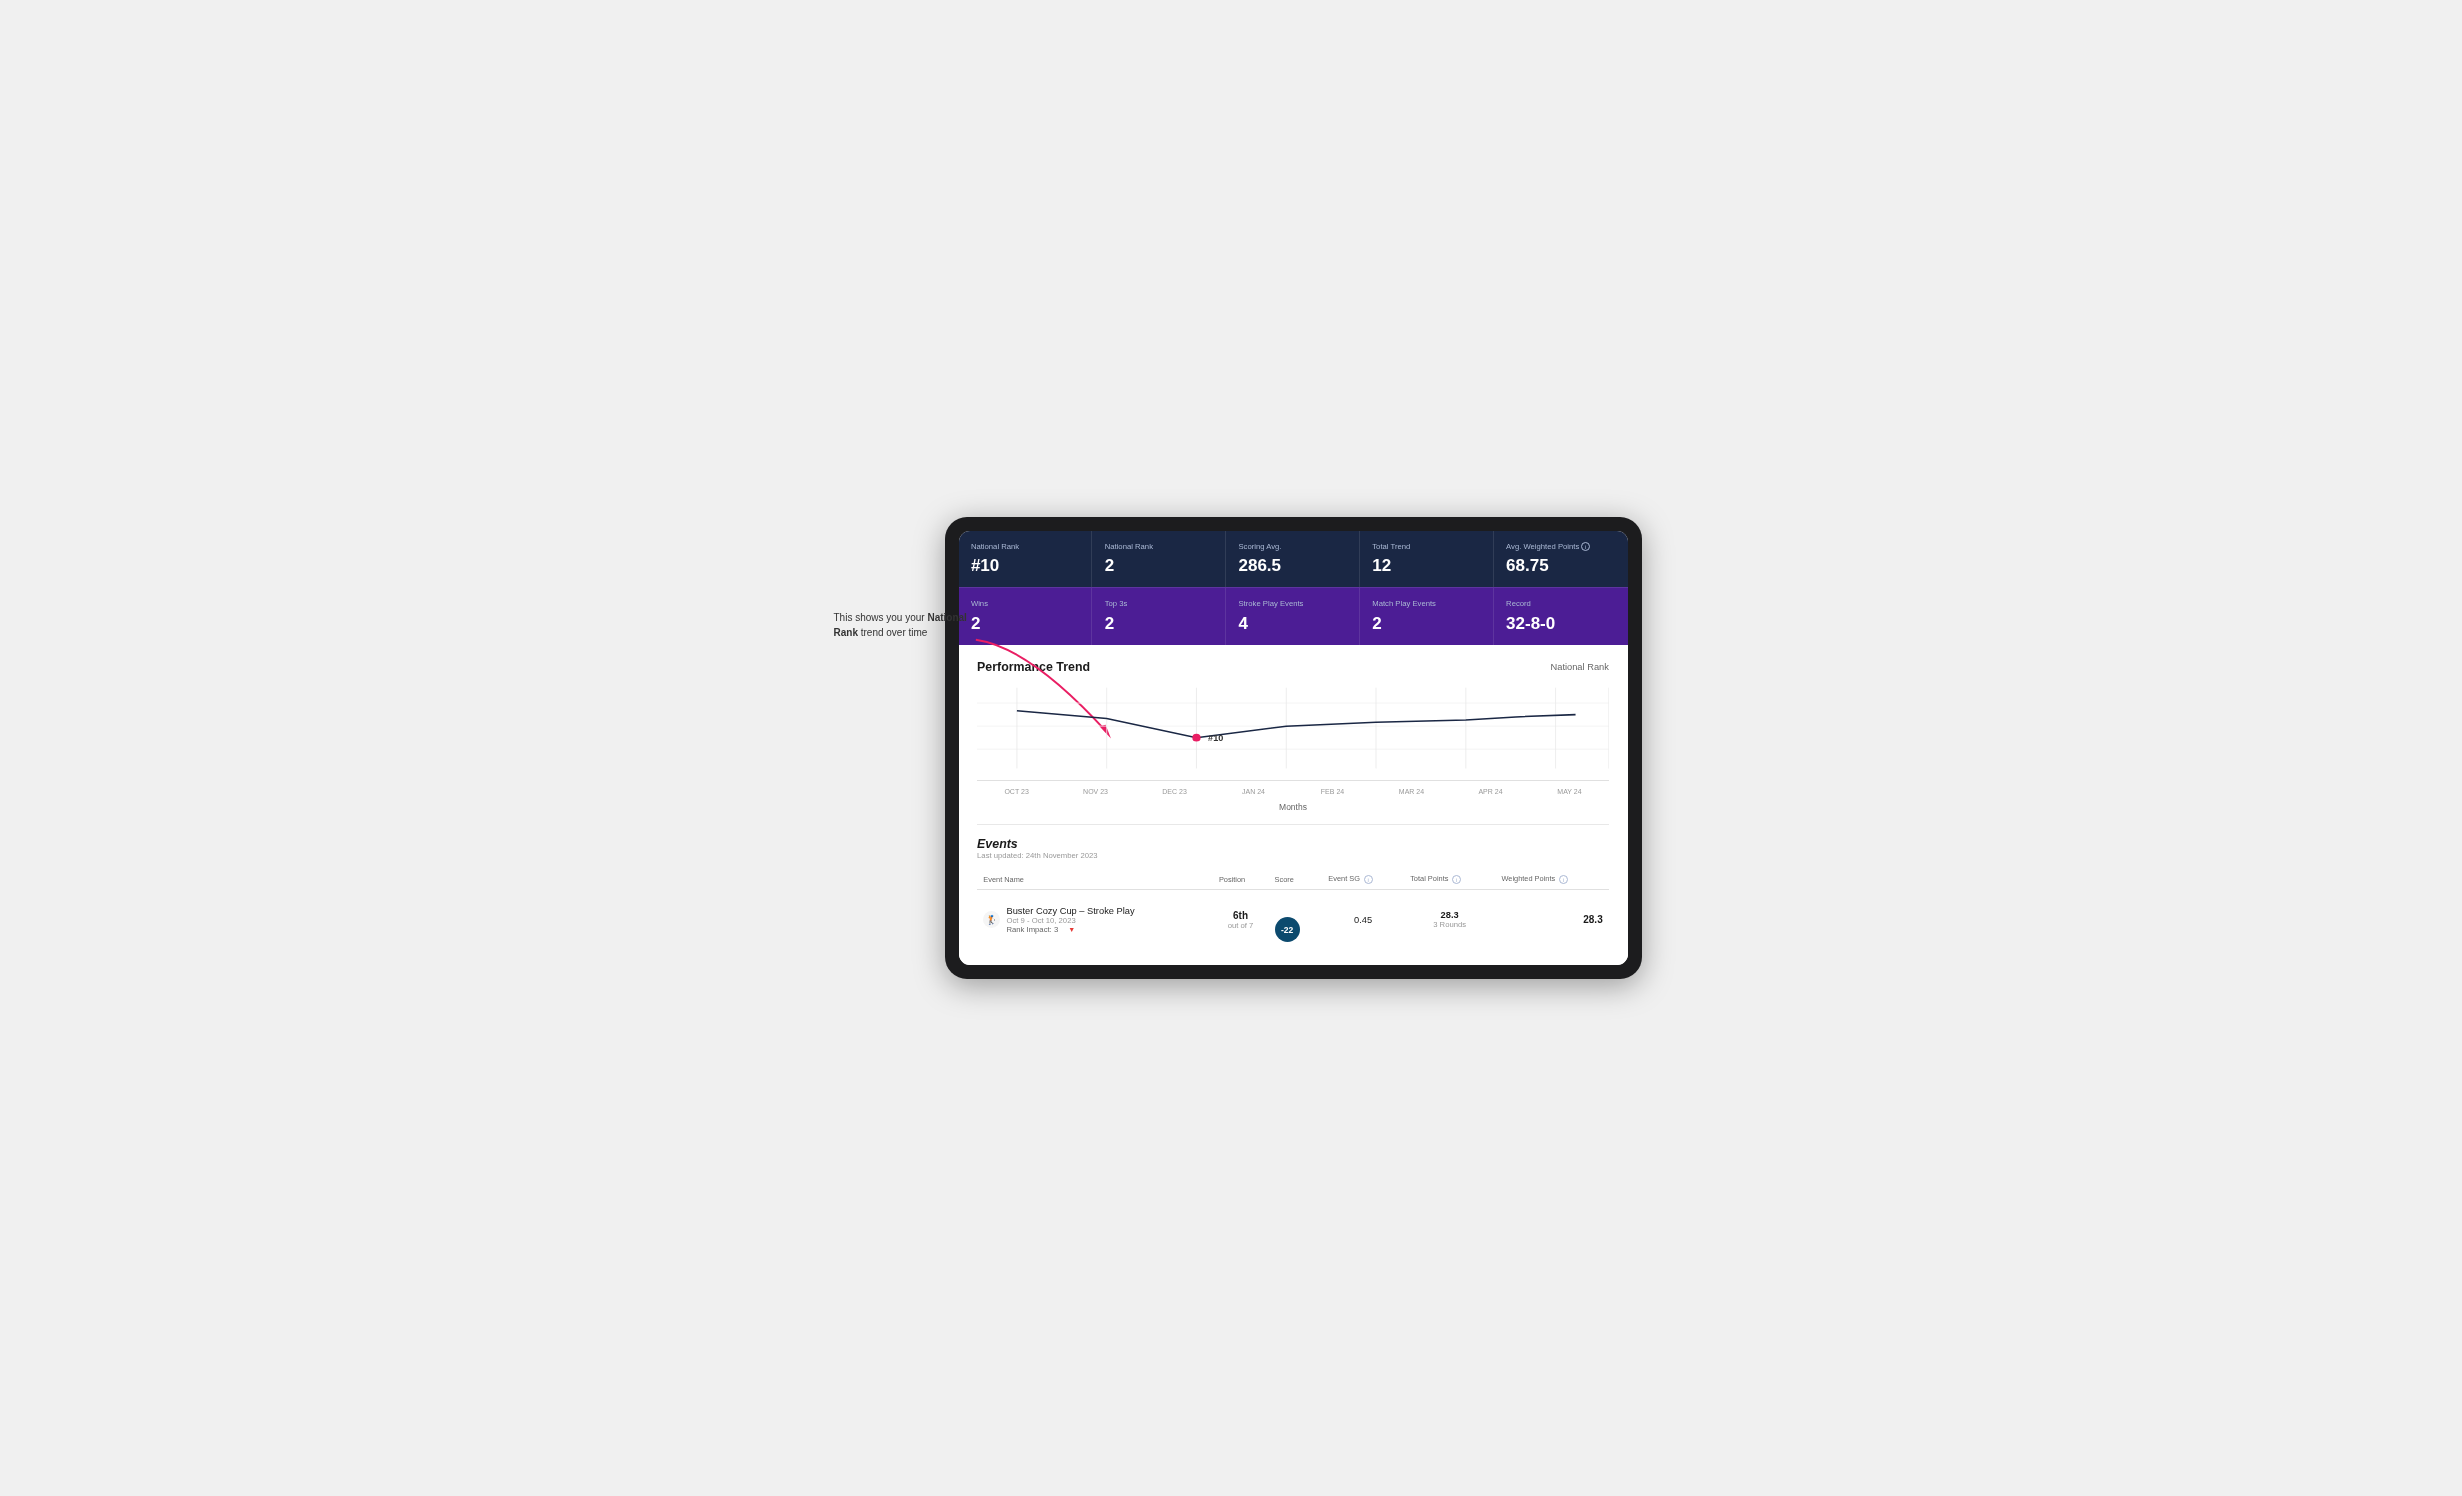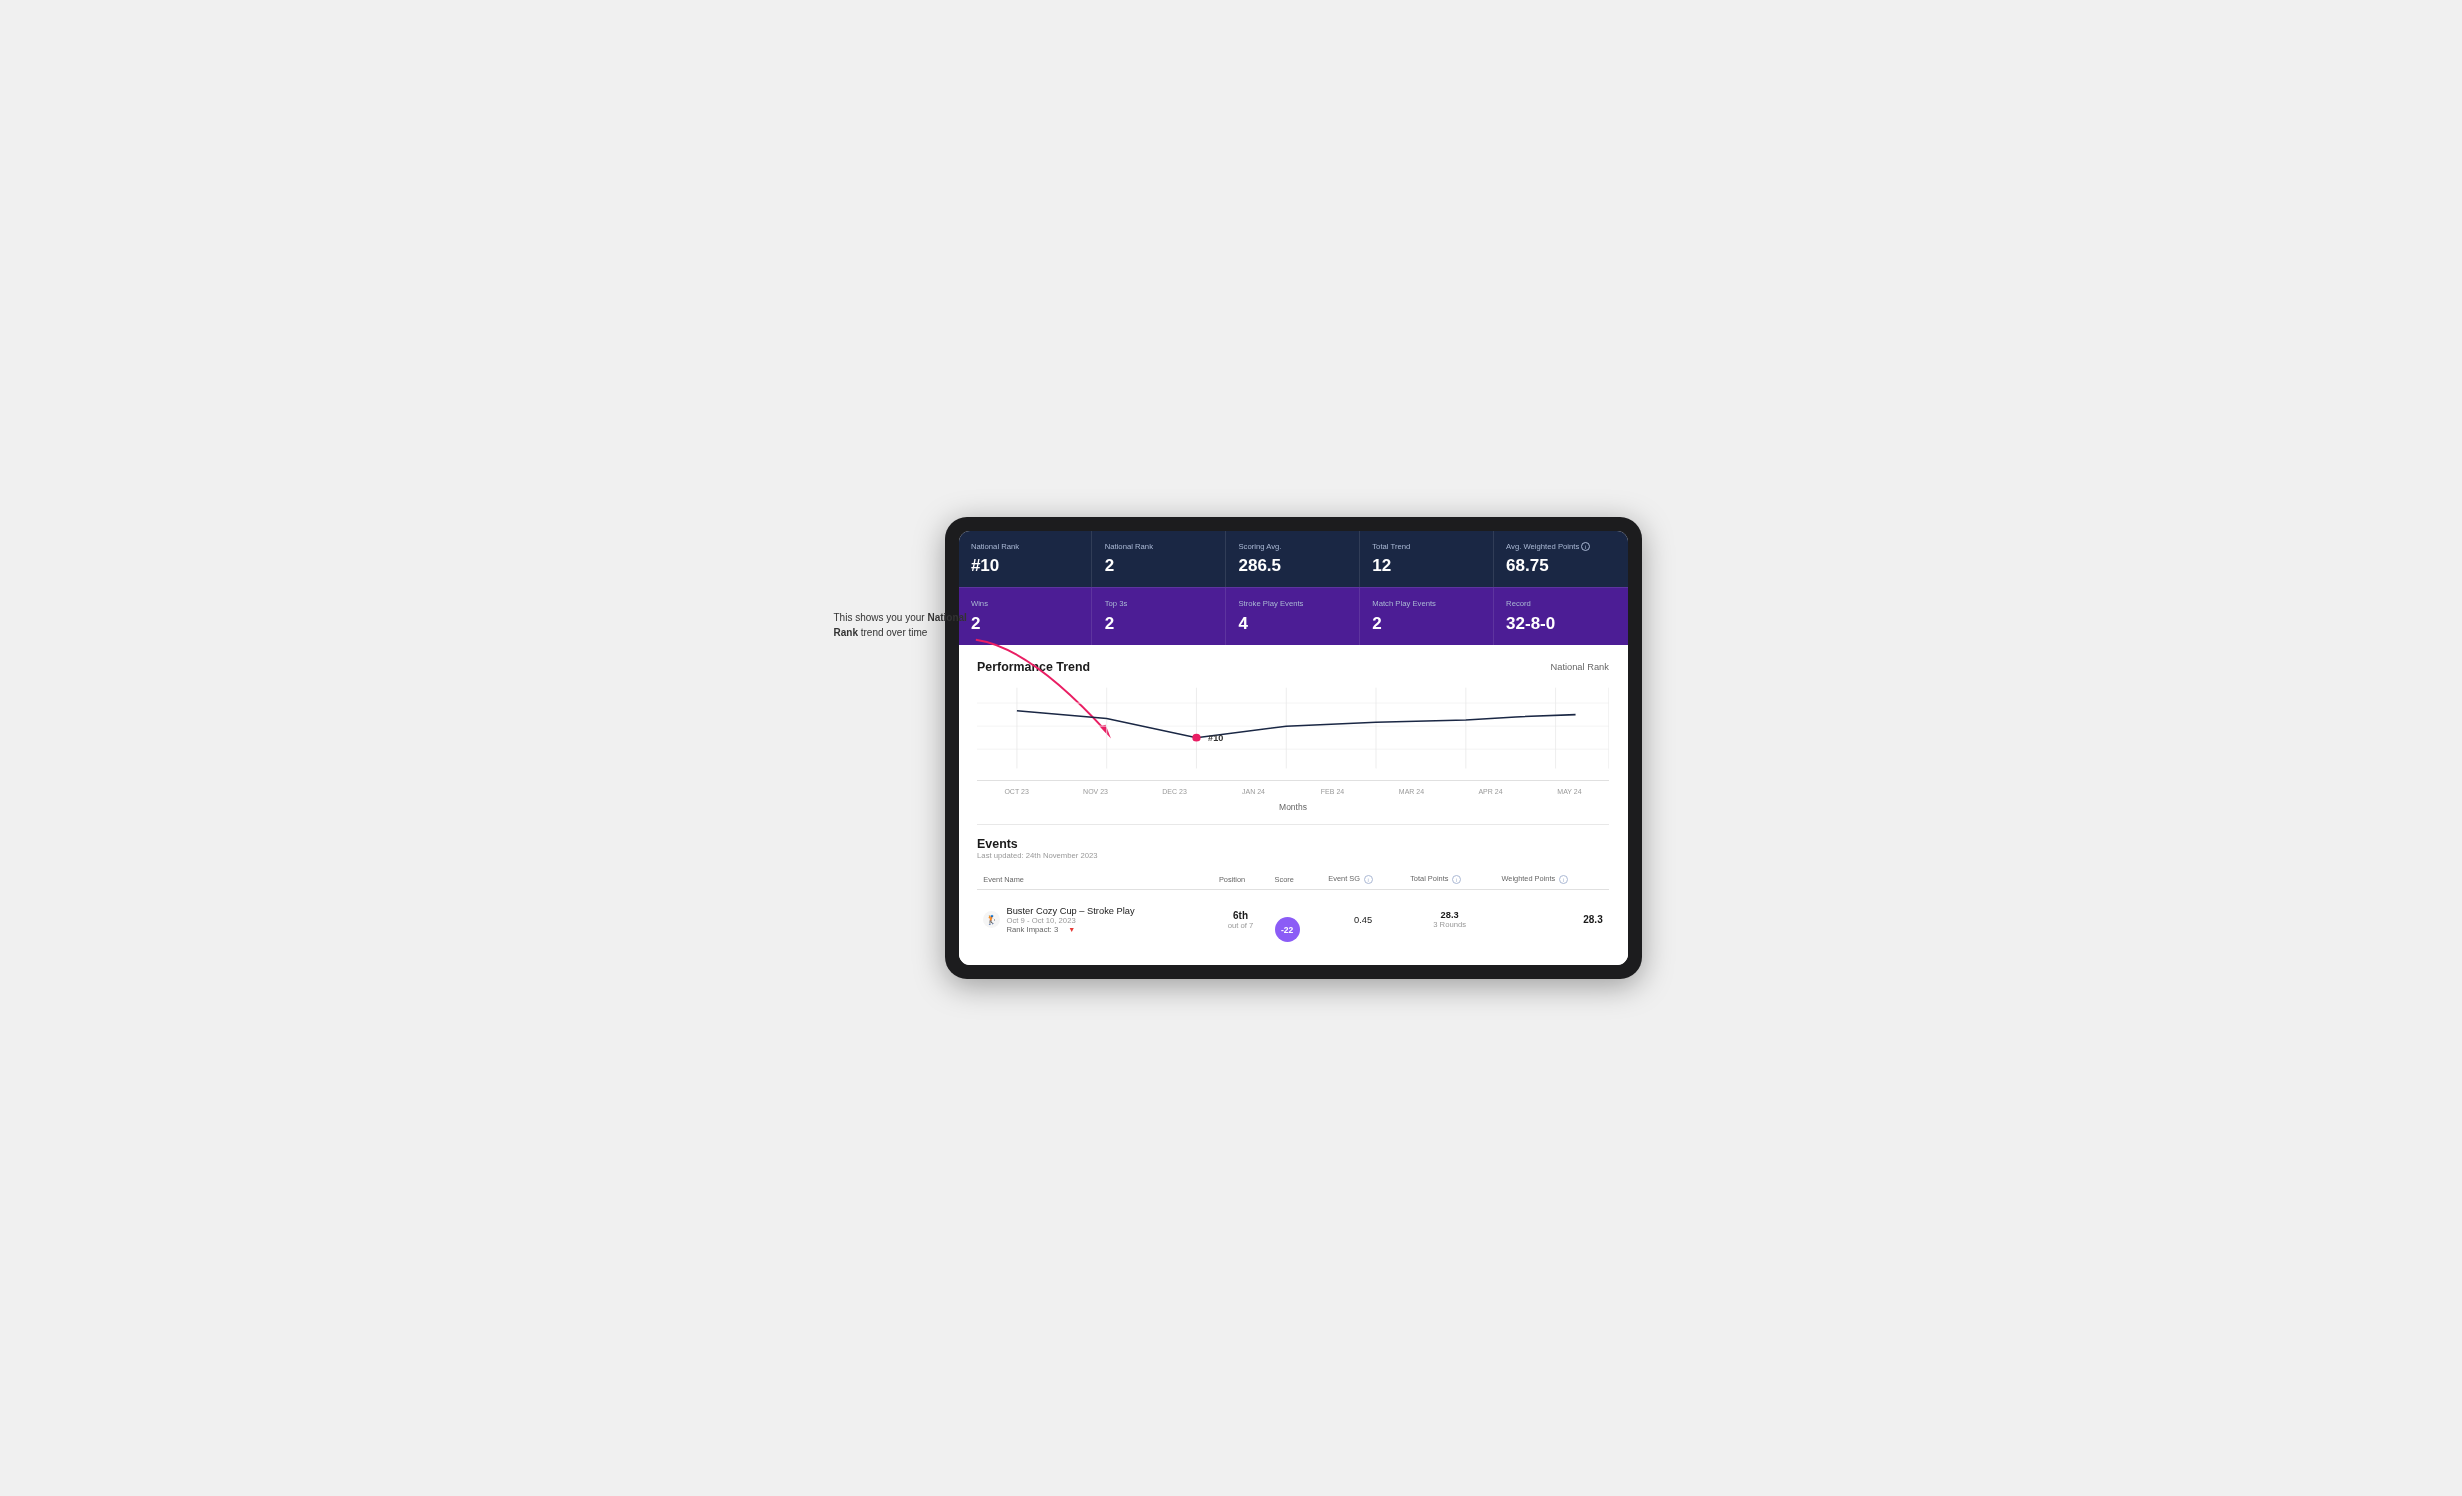--- a/index.html
+++ b/index.html
@@ -165,20 +165,21 @@
 
     .events-section {
       border-top: 0.8px solid #e8e8e8;
       padding-top: 12.4px;
     }
 
     .events-title {
       font-size: 12.4px;
       font-weight: 700;
       color: #1a1a1a;
+      font-style: italic;
     }
 
     .events-subtitle {
       font-size: 7.7px;
       color: #999;
       margin-bottom: 9.3px;
     }
 
     .events-table {
       width: 100%;
@@ -235,21 +236,21 @@
       align-items: center;
       gap: 10px;
     }
 
     .rank-impact .arrow-down {
       color: #e53935;
       font-size: 7px;
     }
 
     .score-badge {
-      background: #8b5cf6;
+      background: #0c4a6e;
       color: #fff;
       border-radius: 50%;
       width: 25px;
       height: 25px;
       display: flex;
       align-items: center;
       justify-content: center;
       font-size: 8.5px;
       font-weight: 700;
       margin-top: 20px;

